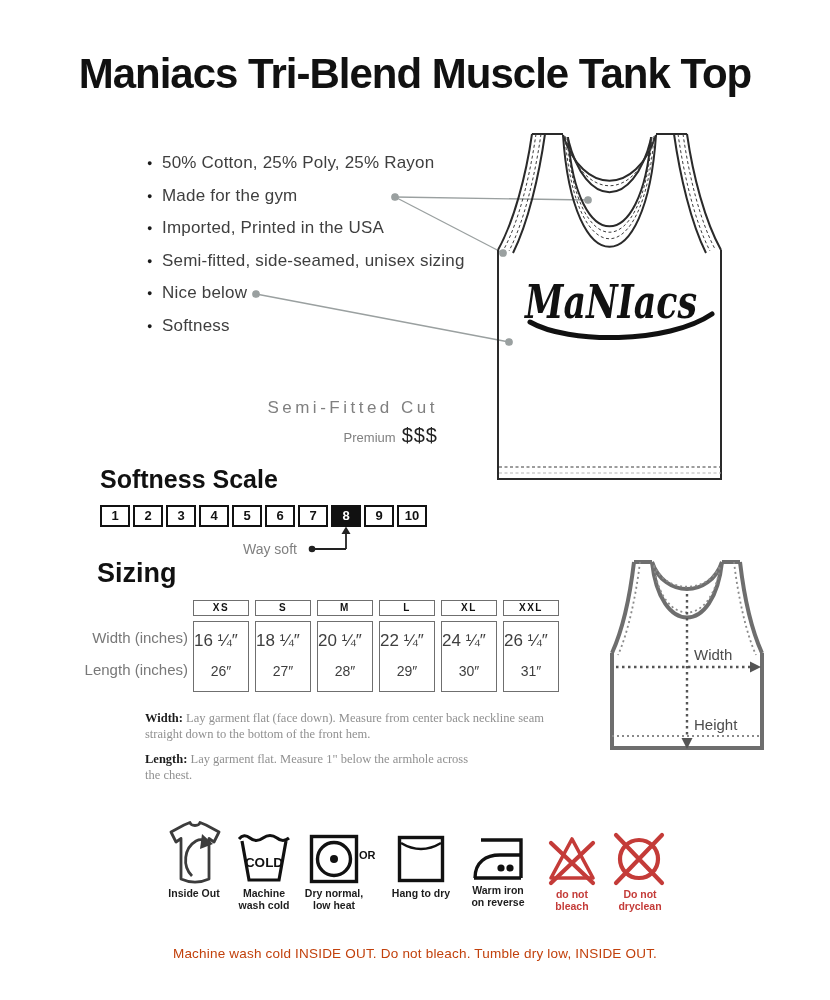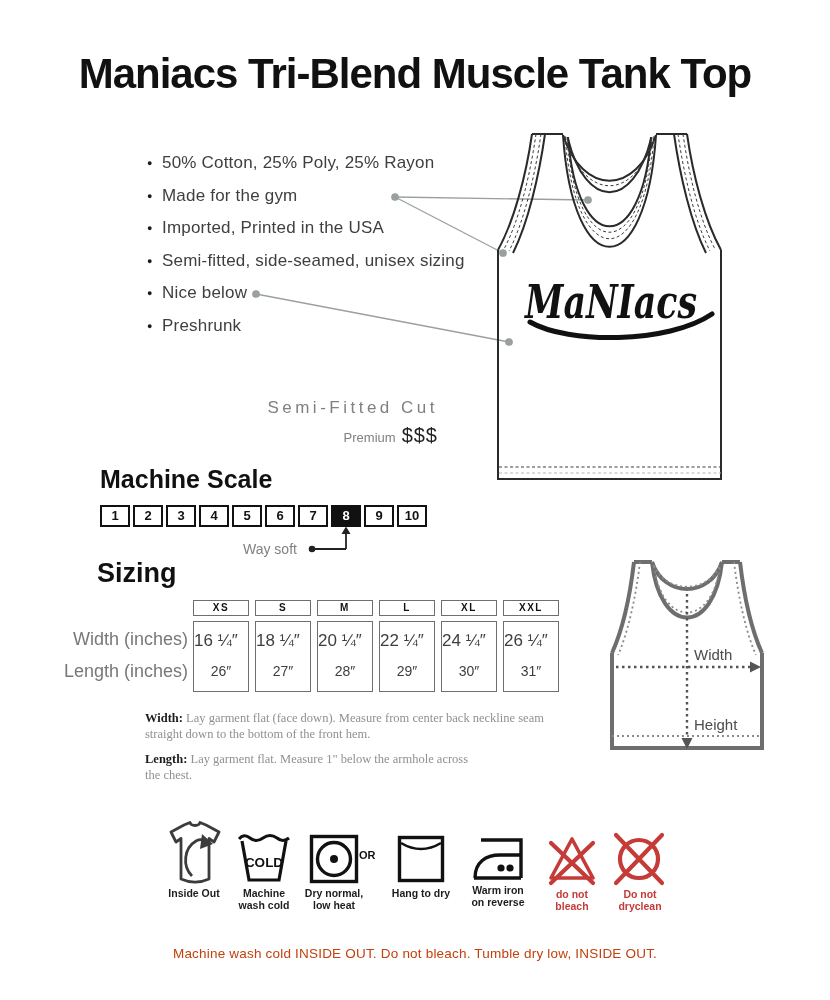--- a/index.html
+++ b/index.html
@@ -25,21 +25,21 @@
 
   .softness-heading{position:absolute;left:100px;top:465px;font-size:25px;font-weight:bold;color:#111;}
   .scale{position:absolute;left:100px;top:505px;display:flex;gap:3px;}
   .scale-box{width:26px;height:18px;border:2px solid #111;background:#fff;color:#111;
              font-size:13px;font-weight:bold;text-align:center;line-height:18px;}
   .scale-box.active{background:#111;color:#fff;}
   .waysoft-label{position:absolute;left:243px;top:541px;font-size:14px;color:#808080;}
   .waysoft-arrow{position:absolute;left:305px;top:525px;}
 
   .sizing-heading{position:absolute;left:97px;top:558px;font-size:27px;font-weight:bold;color:#111;}
-  .row-label{position:absolute;right:642px;font-size:18px;color:#787878;white-space:nowrap;}
+  .row-label{position:absolute;right:642px;font-size:15px;color:#787878;white-space:nowrap;}
   .col-head{position:absolute;top:600px;width:54px;height:14px;border:1.5px solid #6f6f6f;
             font-size:10px;font-weight:bold;letter-spacing:1.5px;text-align:center;line-height:14px;color:#111;}
   .col-body{position:absolute;top:621px;width:54px;height:69px;border:1.5px solid #6f6f6f;}
   .col-body .w{position:absolute;top:9px;left:0;right:8px;font-size:17px;color:#3e3e3e;}
   .col-body .l{position:absolute;top:41px;left:0;right:0;text-align:center;font-size:14px;color:#3e3e3e;}
 
   .notes{position:absolute;left:145px;top:710px;width:460px;}
   .notes p{margin:0 0 9px 0;font-size:12.5px;line-height:16px;color:#909090;font-family:Liberation Serif, serif;}
   .notes b{color:#1c1c1c;}
 
@@ -61,21 +61,21 @@
 <div class="page">
 
   <div class="title">Maniacs Tri-Blend Muscle Tank Top</div>
 
   <ul class="features">
     <li>50% Cotton, 25% Poly, 25% Rayon</li>
     <li>Made for the gym</li>
     <li>Imported, Printed in the USA</li>
     <li>Semi-fitted, side-seamed, unisex sizing</li>
     <li>Nice below</li>
-    <li>Preshrunk</li>
+    <li>Softness</li>
   </ul>
 
   <svg class="overlay" width="830" height="1000">
     <g stroke="#9aa0a0" stroke-width="1.3" fill="#9aa0a0">
       <line x1="395" y1="197" x2="588" y2="200"></line>
       <line x1="395" y1="197" x2="503" y2="253"></line>
       <line x1="256" y1="294" x2="509" y2="342"></line>
       <circle cx="395" cy="197" r="3.2"></circle>
         <circle cx="588" cy="200" r="3.2"></circle>
       <circle cx="503" cy="253" r="3.2"></circle>
@@ -114,21 +114,21 @@
     </g>
   </svg>
 
   <div class="fit-block">
     <div class="fit-cut">Semi-Fitted Cut</div>
     <div class="fit-premium">
       <span class="tier">Premium</span><span class="dollars">$$$</span>
     </div>
   </div>
 
-  <div class="softness-heading">Machine Scale</div>
+  <div class="softness-heading">Softness Scale</div>
   <div class="scale">
     <div class="scale-box">1</div>
     <div class="scale-box">2</div>
     <div class="scale-box">3</div>
     <div class="scale-box">4</div>
     <div class="scale-box">5</div>
     <div class="scale-box">6</div>
     <div class="scale-box">7</div>
     <div class="scale-box active">8</div>
     <div class="scale-box">9</div>

